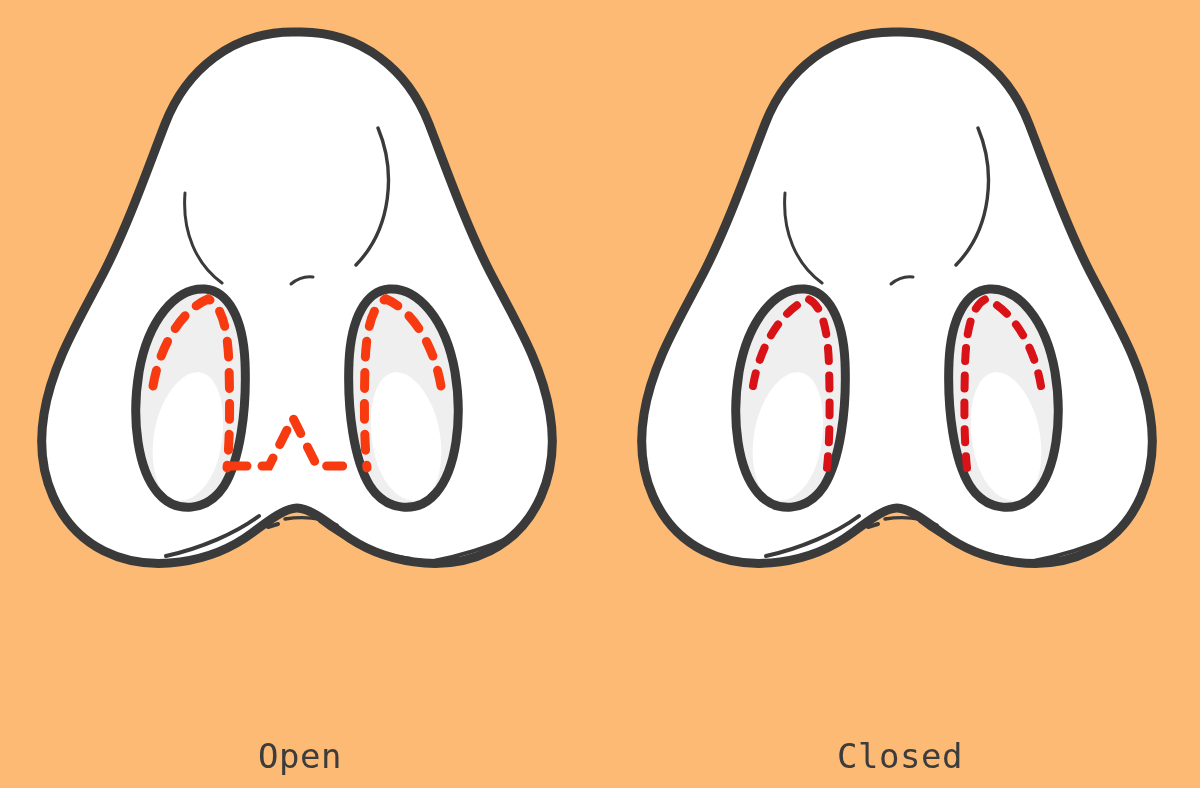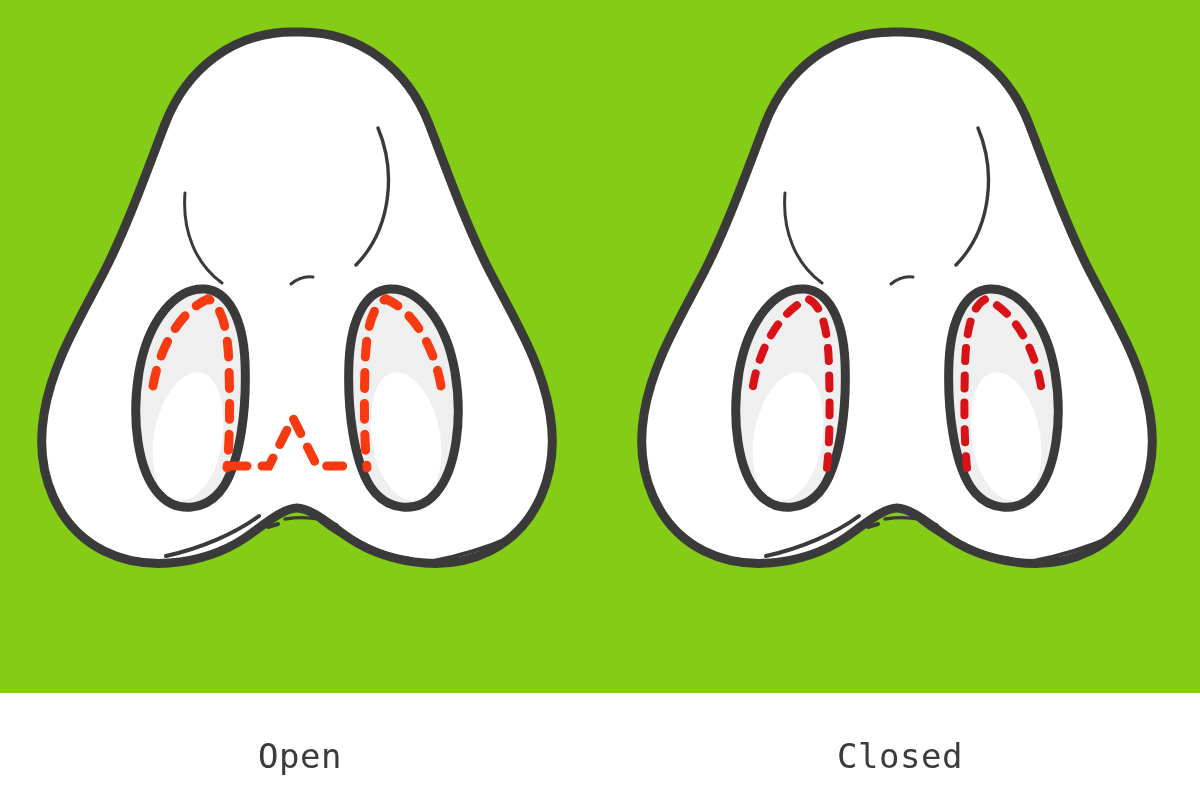--- a/index.html
+++ b/index.html
@@ -9,22 +9,22 @@
   }
   body {
     width: 1200px;
     height: 789px;
     font-family: "DejaVu Sans Mono", "Liberation Mono", monospace;
     overflow: hidden;
   }
   #figure {
     position: relative;
     width: 1200px;
-    height: 693px;
-    background: #84cc16;
+    height: 788px;
+    background: #fdba74;
   }
   .panel {
     position: absolute;
     top: 0;
     width: 600px;
     height: 789px;
   }
   .panel-left  { left: 0; }
   .panel-right { left: 600px; }
 

